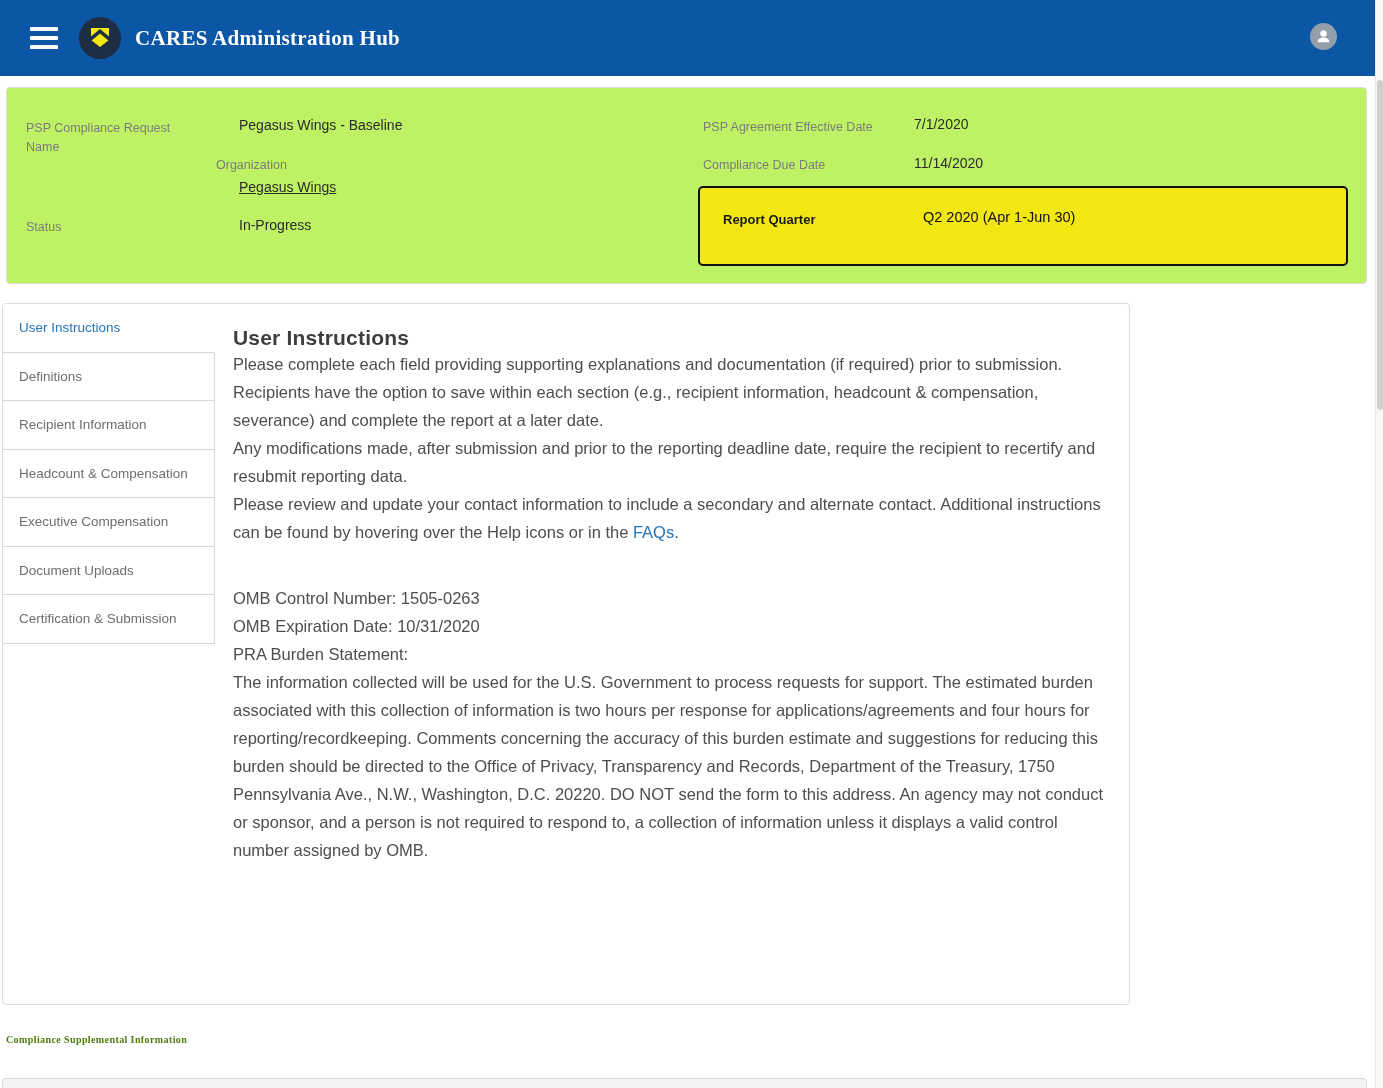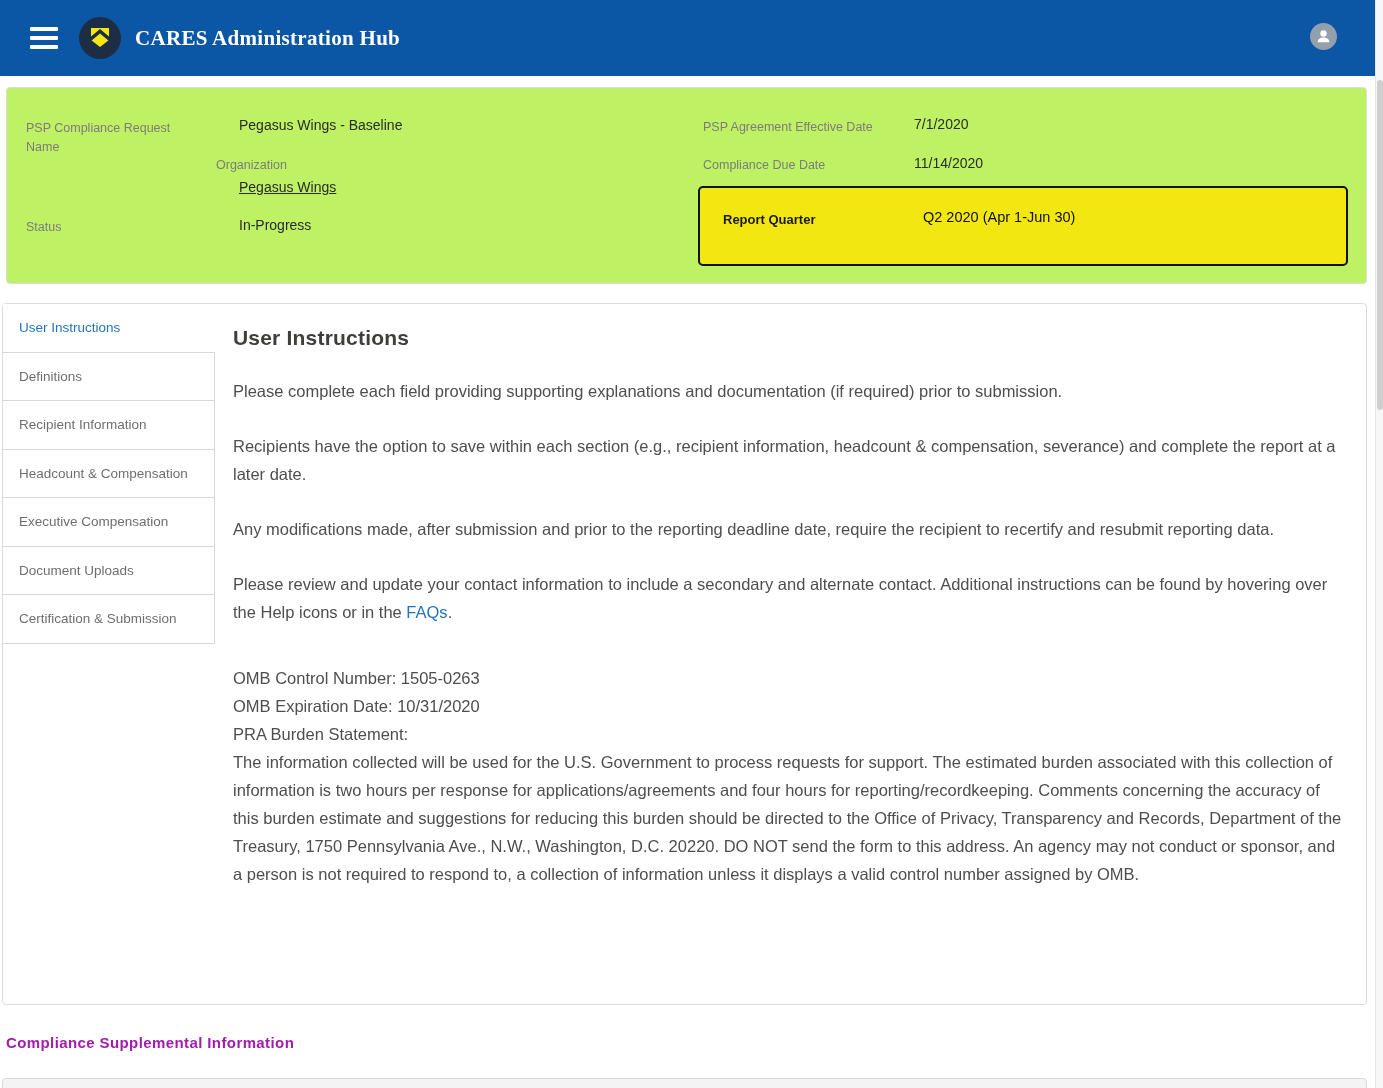--- a/index.html
+++ b/index.html
@@ -98,21 +98,21 @@
   .rq-value {
     position: absolute; left: 223px; top: 21px;
     font-size: 14.5px; color: #111111;
   }
 
   
   .main-panel {
     position: absolute;
     left: 2px;
     top: 303px;
-    width: 1365px;
+    width: 1128px;
     height: 702px;
     border: 1px solid #dcdcdc;
     border-radius: 4px;
     background: #ffffff;
     display: flex;
     align-items: stretch;
   }
   .nav-col { width: 212px; flex: 0 0 212px; }
   .nav-tab {
     height: 48.5px;
@@ -139,33 +139,34 @@
     font-size: 21px;
     font-weight: 600;
     color: #3e3e3c;
     letter-spacing: 0.2px;
   }
   .content-col p, .omb-block {
     font-size: 16.5px;
     line-height: 28px;
     color: #4e4e4e;
   }
-  .content-col p { margin-top: 27px; }
+  .content-col p { }
   .omb-block { margin-top: 38px; }
   .faq-link { color: #2374bb; text-decoration: none; cursor: pointer; }
 
   
   .supplemental-label {
     position: absolute;
     left: 6px;
     top: 1034px;
-    font-size: 15px;
+    font-size: 10px;
     font-weight: 600;
     letter-spacing: 0.4px;
-    color: #a21caf;
+    color: #4d7c0f;
+    font-family: Liberation Serif, serif;
   }
   .bottom-panel {
     position: absolute;
     left: 2px;
     top: 1078px;
     width: 1365px;
     height: 40px;
     background: #f4f4f4;
     border: 1px solid #d9d9d9;
     border-radius: 4px 4px 0 0;

